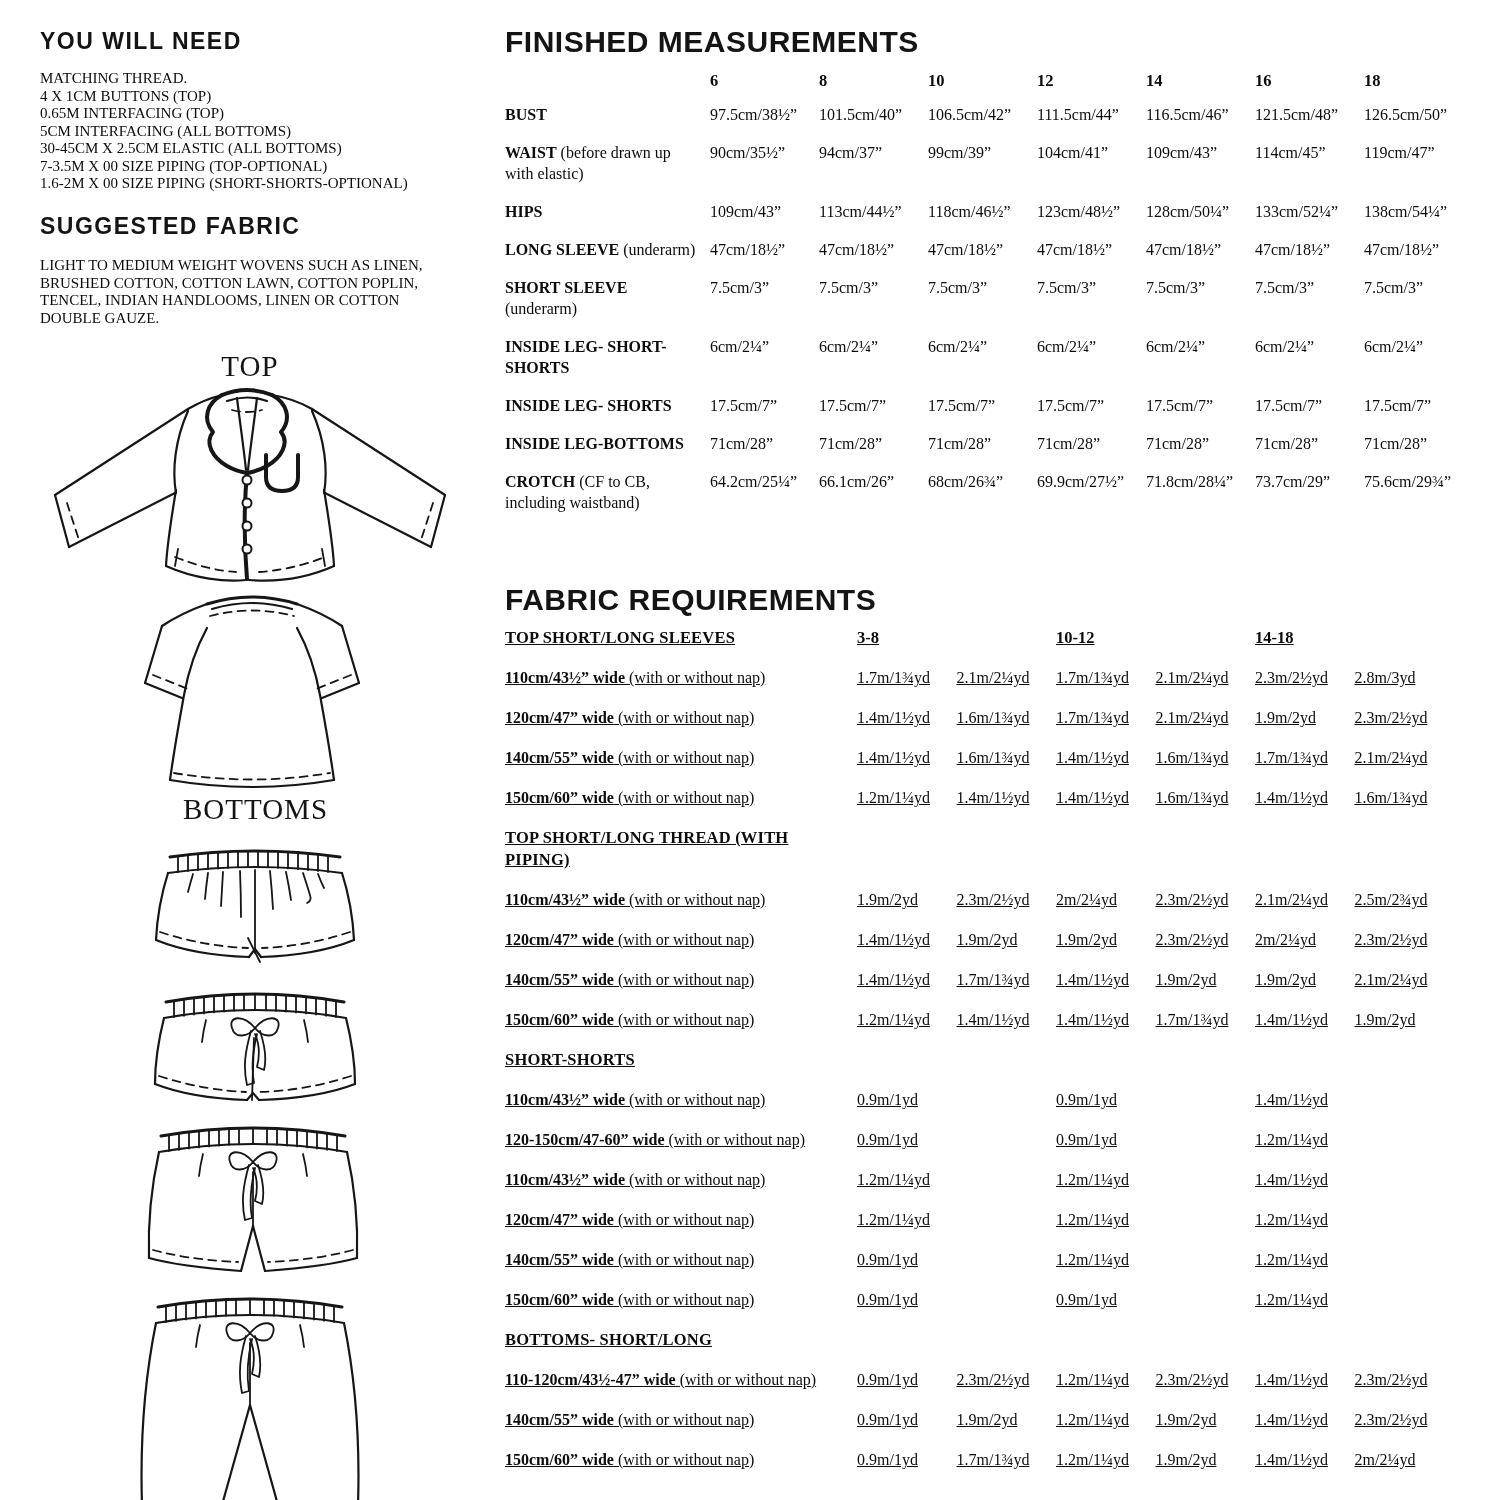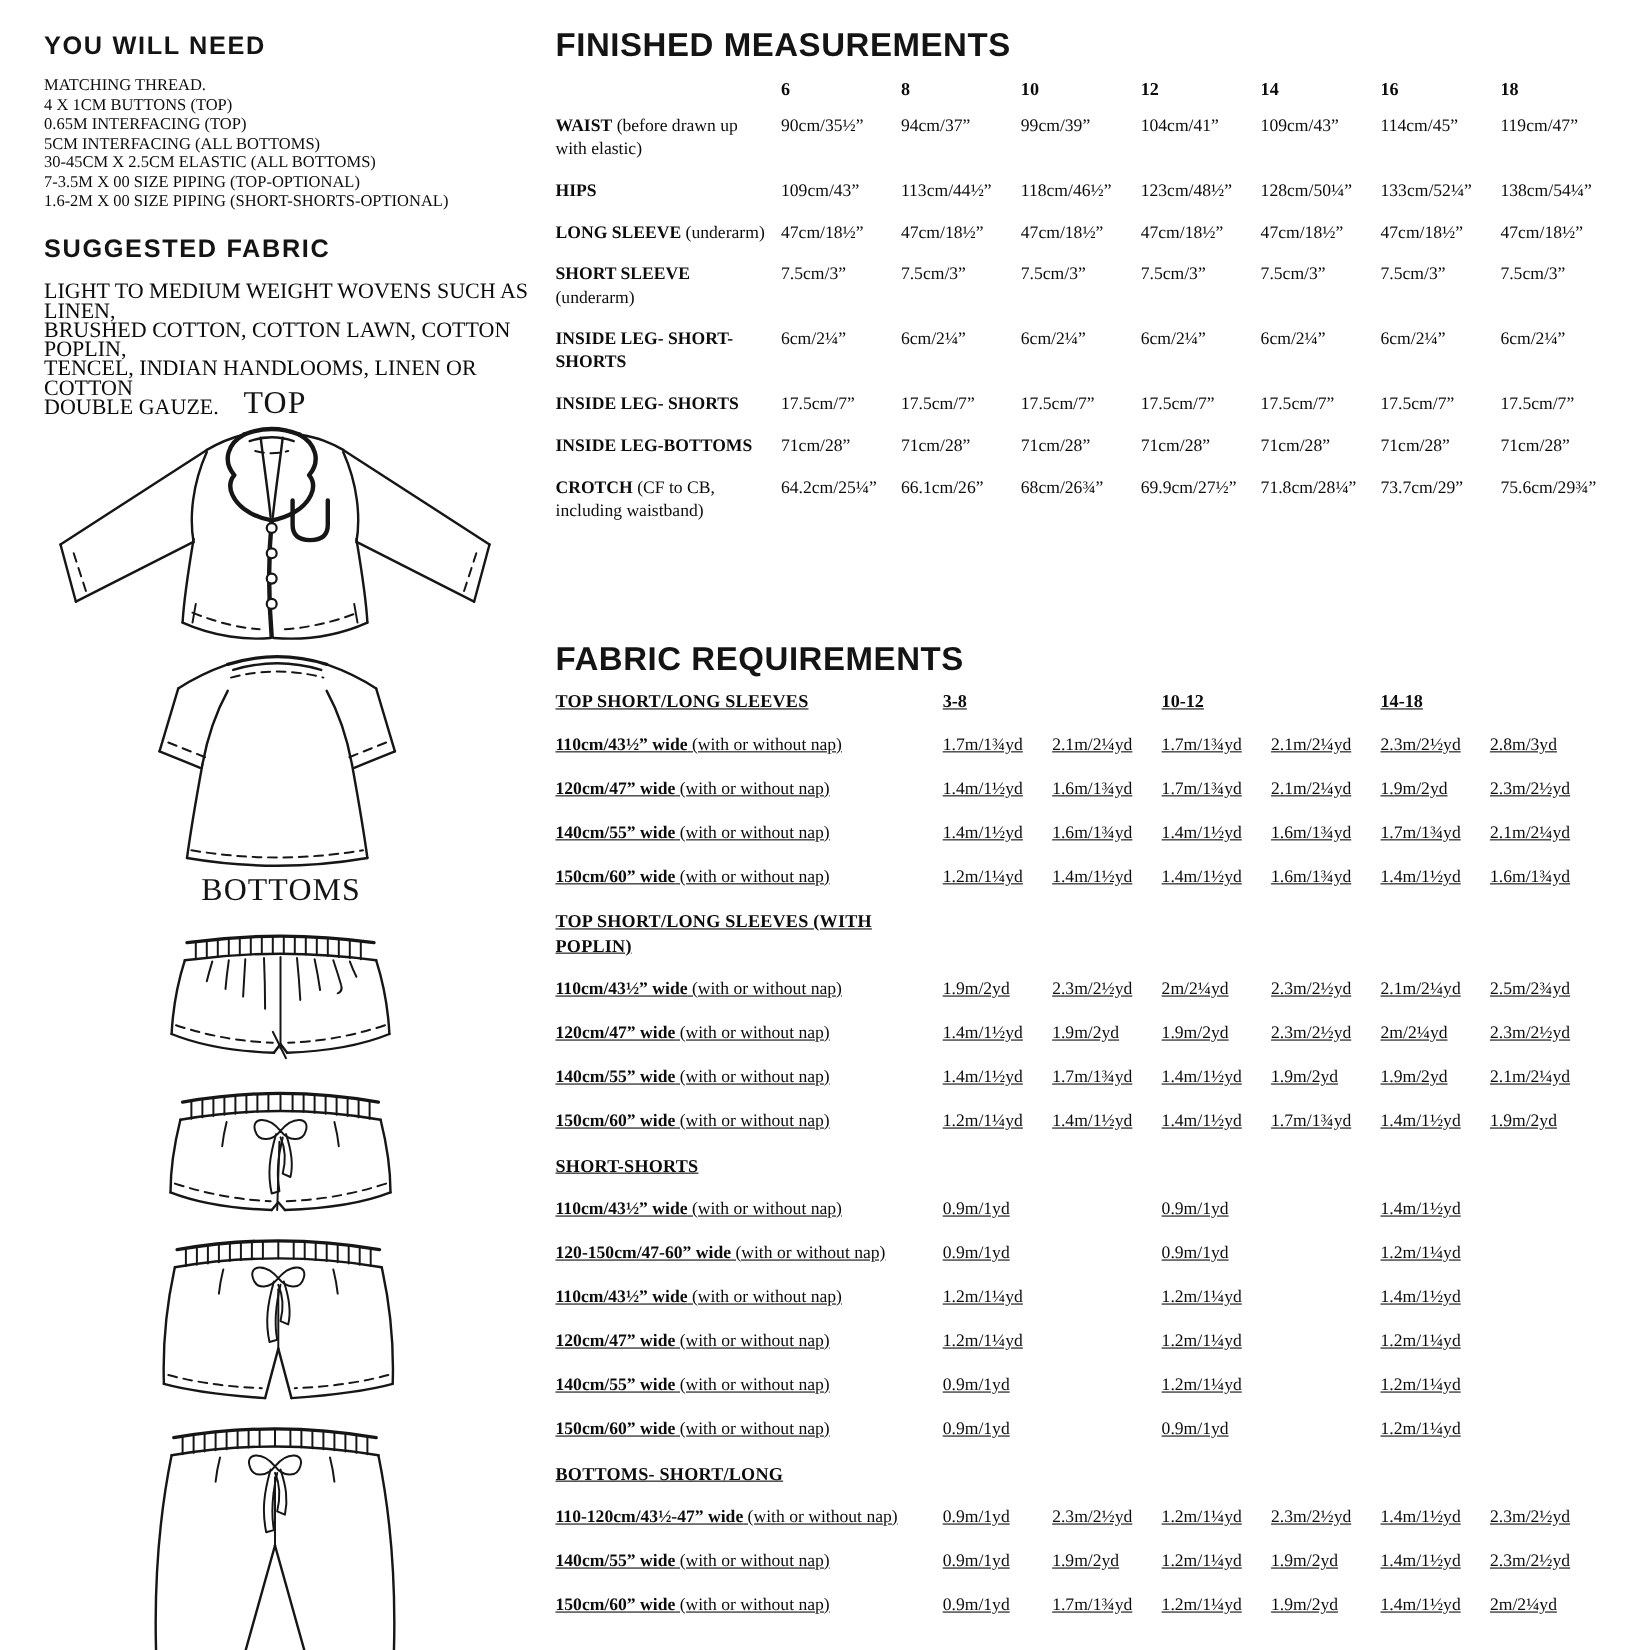--- a/index.html
+++ b/index.html
@@ -11,21 +11,21 @@
   .abs{position:absolute;}
   .heading{
     font-family:"Liberation Sans", sans-serif;
     font-weight:900;letter-spacing:1.5px;font-size:23px;color:#141414;
     white-space:nowrap;
   }
   .heading.big{font-size:30px;letter-spacing:0.5px;}
   
   #need-list{left:40px;top:70px;width:460px;font-size:15px;line-height:17.5px;}
   #need-list div{white-space:nowrap;}
-  #fabric-par{left:40px;top:257px;width:460px;font-size:20px;line-height:17.5px;white-space:pre-line;font-family:Liberation Serif, serif;}
+  #fabric-par{left:40px;top:257px;width:460px;font-size:15px;line-height:17.5px;white-space:pre-line;font-family:Liberation Serif, serif;}
   .illus-label{font-size:29px;letter-spacing:1px;color:#141414;text-align:center;}
   
   #fm-table{left:505px;top:70px;width:975px;}
   .fm-row{display:grid;grid-template-columns:205px repeat(7,109px);margin-bottom:17px;}
   .fm-row.fm-head{margin-bottom:13px;}
   .fm-cell,.fm-label{font-size:16px;line-height:21px;padding-right:8px;}
   .fm-size{font-weight:bold;font-size:16.5px;}
   
   #fr-table{left:505px;top:627px;width:950px;}
   .fr-line{display:grid;grid-template-columns:352px repeat(6,99.5px);margin-bottom:18px;font-size:16px;line-height:22px;text-decoration:underline;}
@@ -237,20 +237,30 @@
       <div class="fm-label"></div>
       <div class="fm-cell fm-size">6</div>
       <div class="fm-cell fm-size">8</div>
       <div class="fm-cell fm-size">10</div>
       <div class="fm-cell fm-size">12</div>
       <div class="fm-cell fm-size">14</div>
       <div class="fm-cell fm-size">16</div>
       <div class="fm-cell fm-size">18</div>
     </div>
     <div class="fm-row">
+      <div class="fm-label"><span class="lbl">BUST</span></div>
+      <div class="fm-cell">97.5cm/38½”</div>
+      <div class="fm-cell">101.5cm/40”</div>
+      <div class="fm-cell">106.5cm/42”</div>
+      <div class="fm-cell">111.5cm/44”</div>
+      <div class="fm-cell">116.5cm/46”</div>
+      <div class="fm-cell">121.5cm/48”</div>
+      <div class="fm-cell">126.5cm/50”</div>
+    </div>
+    <div class="fm-row">
       <div class="fm-label"><span class="lbl">WAIST</span><span class="note"> (before drawn up with elastic)</span></div>
       <div class="fm-cell">90cm/35½”</div>
       <div class="fm-cell">94cm/37”</div>
       <div class="fm-cell">99cm/39”</div>
       <div class="fm-cell">104cm/41”</div>
       <div class="fm-cell">109cm/43”</div>
       <div class="fm-cell">114cm/45”</div>
       <div class="fm-cell">119cm/47”</div>
     </div>
     <div class="fm-row">
@@ -363,21 +373,21 @@
     <div class="fr-line">
       <div class="fr-label"><span class="lbl">150cm/60” wide</span><span class="note"> (with or without nap)</span></div>
       <div class="fr-cell" style="grid-column: 2;">1.2m/1¼yd</div>
       <div class="fr-cell" style="grid-column: 3;">1.4m/1½yd</div>
       <div class="fr-cell" style="grid-column: 4;">1.4m/1½yd</div>
       <div class="fr-cell" style="grid-column: 5;">1.6m/1¾yd</div>
       <div class="fr-cell" style="grid-column: 6;">1.4m/1½yd</div>
       <div class="fr-cell" style="grid-column: 7;">1.6m/1¾yd</div>
     </div>
     <div class="fr-line fr-header-row">
-      <div class="fr-label fr-section">TOP SHORT/LONG SLEEVES (WITH POPLIN)</div>
+      <div class="fr-label fr-section">TOP SHORT/LONG THREAD (WITH PIPING)</div>
     </div>
     <div class="fr-line">
       <div class="fr-label"><span class="lbl">110cm/43½” wide</span><span class="note"> (with or without nap)</span></div>
       <div class="fr-cell" style="grid-column: 2;">1.9m/2yd</div>
       <div class="fr-cell" style="grid-column: 3;">2.3m/2½yd</div>
       <div class="fr-cell" style="grid-column: 4;">2m/2¼yd</div>
       <div class="fr-cell" style="grid-column: 5;">2.3m/2½yd</div>
       <div class="fr-cell" style="grid-column: 6;">2.1m/2¼yd</div>
       <div class="fr-cell" style="grid-column: 7;">2.5m/2¾yd</div>
     </div>

